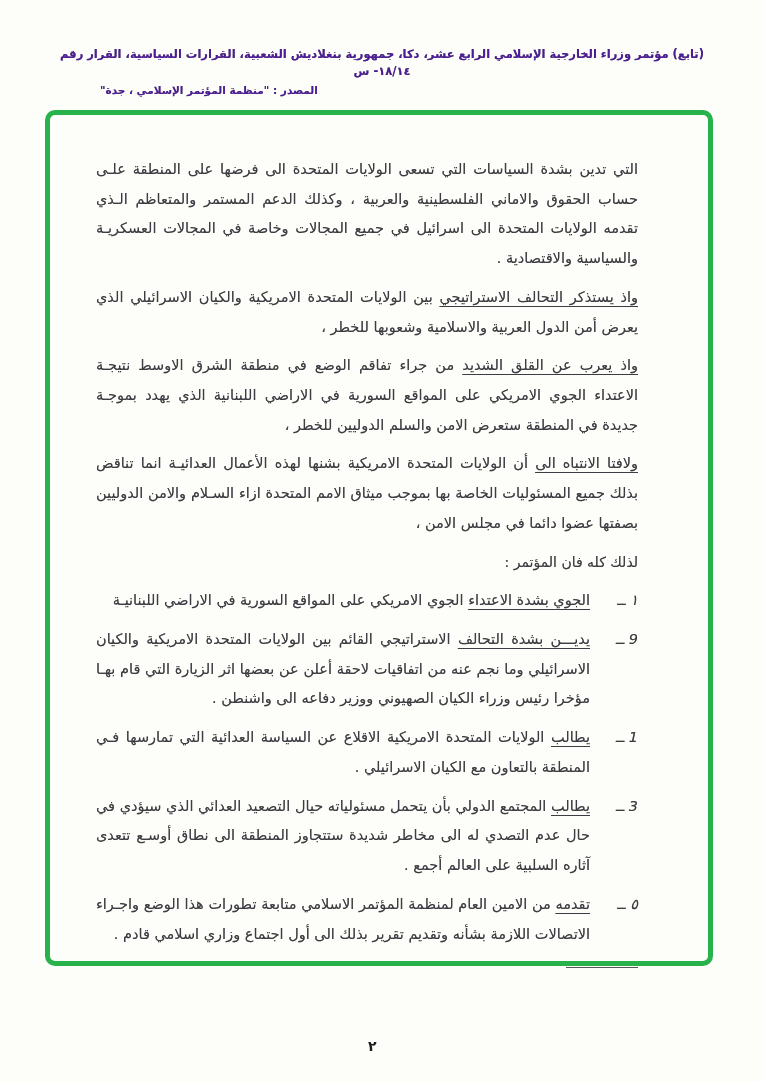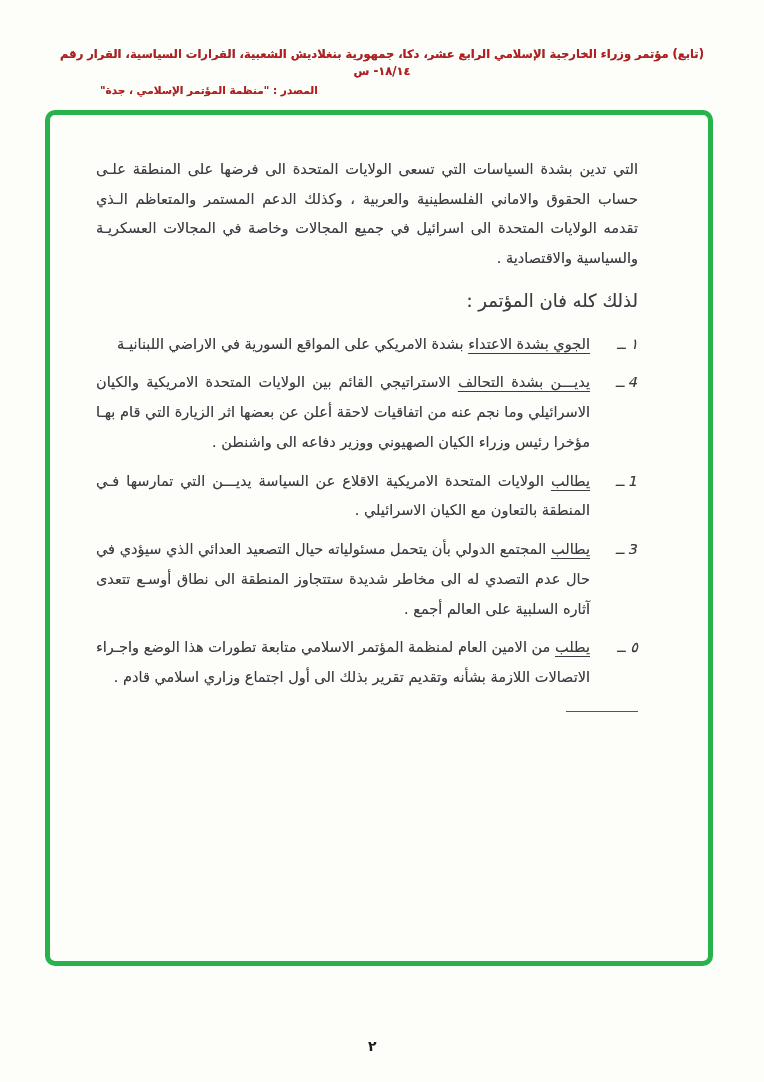--- a/index.html
+++ b/index.html
@@ -11,21 +11,21 @@
   }
   .page{
     position:relative;
     width:764px;height:1082px;
     background:#fdfdfa;
   }
   
   .doc-header{
     direction:rtl;
     padding-top:46px;
-    color:#b91c1c;
+    color:#4c1d95;
   }
   .doc-header .cite{
     text-align:center;
     font-size:11.5px;
     font-weight:bold;
     letter-spacing:0;
     padding:0 40px;
     line-height:1.5;
     text-shadow:0 0 .4px rgba(30,30,30,.55);
   }
@@ -73,21 +73,21 @@
     flex:1;
     text-align:justify;
   }
   .u{
     text-decoration:underline;
     text-underline-offset:4px;
     text-decoration-thickness:1px;
   }
   .conclusion{
     margin:2px 0 10px 0;
-    font-size:18px;
+    font-size:14px;
   }
   .end-rule{
     width:72px;
     border:0;
     border-top:1.6px solid #55555a;
     margin:18px 0 0 196px;
   }
   
   .page-number{
     position:absolute;
@@ -105,42 +105,51 @@
   <div class="doc-header">
     <div class="cite">(تابع)  مؤتمر وزراء الخارجية الإسلامي الرابع عشر، دكا، جمهورية بنغلاديش الشعبية، القرارات السياسية، القرار رقم ١٨/١٤- س</div>
     <div class="src">المصدر :  "منظمة المؤتمر الإسلامي ، جدة"</div>
   </div>
 
   <div class="scan-frame">
     <div class="scan-body">
         <div class="block para">
           <div class="txt"><span>التي تدين بشدة السياسات التي تسعى الولايات المتحدة الى فرضها على المنطقة علـى حساب الحقوق والاماني الفلسطينية والعربية ، وكذلك الدعم المستمر والمتعاظم الـذي تقدمه الولايات المتحدة الى اسرائيل في جميع المجالات وخاصة في المجالات العسكريـة والسياسية والاقتصادية .</span></div>
         </div>
+        <div class="block para">
+          <div class="txt"><span class="u">واذ يستذكر التحالف الاستراتيجي</span><span> بين الولايات المتحدة الامريكية والكيان الاسرائيلي الذي يعرض أمن الدول العربية والاسلامية وشعوبها للخطر ،</span></div>
+        </div>
+        <div class="block para">
+          <div class="txt"><span class="u">واذ يعرب عن القلق الشديد</span><span> من جراء تفاقم الوضع في منطقة الشرق الاوسط نتيجـة الاعتداء الجوي الامريكي على المواقع السورية في الاراضي اللبنانية الذي يهدد بموجـة جديدة في المنطقة ستعرض الامن والسلم الدوليين للخطر ،</span></div>
+        </div>
+        <div class="block para">
+          <div class="txt"><span class="u">ولافتا الانتباه الى</span><span> أن الولايات المتحدة الامريكية بشنها لهذه الأعمال العدائيـة انما تناقض بذلك جميع المسئوليات الخاصة بها بموجب ميثاق الامم المتحدة ازاء السـلام والامن الدوليين بصفتها عضوا دائما في مجلس الامن ،</span></div>
+        </div>
         <div class="block para conclusion">
           <div class="txt"><span>لذلك كله فان المؤتمر :</span></div>
         </div>
         <div class="block item">
           <span class="num">١ ــ</span>
-          <div class="txt"><span class="u">الجوي بشدة الاعتداء</span><span> بشدة الامريكي على المواقع السورية في الاراضي اللبنانيـة</span></div>
+          <div class="txt"><span class="u">الجوي بشدة الاعتداء</span><span> الجوي الامريكي على المواقع السورية في الاراضي اللبنانيـة</span></div>
         </div>
         <div class="block item">
-          <span class="num">4 ــ</span>
+          <span class="num">9 ــ</span>
           <div class="txt"><span class="u">يديـــن بشدة التحالف</span><span> الاستراتيجي القائم بين الولايات المتحدة الامريكية والكيان الاسرائيلي وما نجم عنه من اتفاقيات لاحقة أعلن عن بعضها اثر الزيارة التي قام بهـا مؤخرا رئيس وزراء الكيان الصهيوني ووزير دفاعه الى واشنطن .</span></div>
         </div>
         <div class="block item">
           <span class="num">1 ــ</span>
-          <div class="txt"><span class="u">يطالب</span><span> الولايات المتحدة الامريكية الاقلاع عن السياسة يديـــن التي تمارسها فـي المنطقة بالتعاون مع الكيان الاسرائيلي .</span></div>
+          <div class="txt"><span class="u">يطالب</span><span> الولايات المتحدة الامريكية الاقلاع عن السياسة العدائية التي تمارسها فـي المنطقة بالتعاون مع الكيان الاسرائيلي .</span></div>
         </div>
         <div class="block item">
           <span class="num">3 ــ</span>
           <div class="txt"><span class="u">يطالب</span><span> المجتمع الدولي بأن يتحمل مسئولياته حيال التصعيد العدائي الذي سيؤدي في حال عدم التصدي له الى مخاطر شديدة ستتجاوز المنطقة الى نطاق أوسـع تتعدى آثاره السلبية على العالم أجمع .</span></div>
         </div>
         <div class="block item">
           <span class="num">٥ ــ</span>
-          <div class="txt"><span class="u">يطلب</span><span> من الامين العام لمنظمة المؤتمر الاسلامي متابعة تطورات هذا الوضع واجـراء الاتصالات اللازمة بشأنه وتقديم تقرير بذلك الى أول اجتماع وزاري اسلامي قادم .</span></div>
+          <div class="txt"><span class="u">تقدمه</span><span> من الامين العام لمنظمة المؤتمر الاسلامي متابعة تطورات هذا الوضع واجـراء الاتصالات اللازمة بشأنه وتقديم تقرير بذلك الى أول اجتماع وزاري اسلامي قادم .</span></div>
         </div>
         <hr class="end-rule">
       </div>
   </div>
 
   <div class="page-number">٢</div>
 
 </div>
 
 </body></html>

